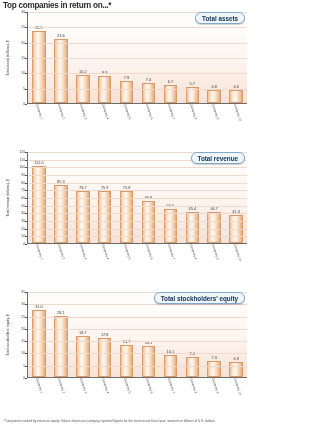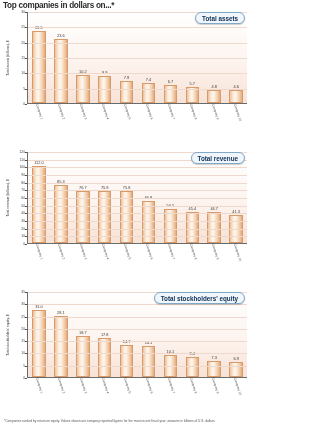--- a/index.html
+++ b/index.html
@@ -94,21 +94,21 @@
   .footnote{
     position:absolute;left:4px;top:419px;width:240px;
     font-size:3.2px;line-height:1.32;color:#555;
   }
 </style>
 </head>
 <body>
 
 <div class="page">
 
-  <div class="doc-title">Top companies in dollars on...*</div>
+  <div class="doc-title">Top companies in return on...*</div>
 
   <div class="panel" id="panel0" style="top:12px;height:92px;">
     <div class="panel-inner">
       <div class="ylabel">
         <span>Total assets (billions), $</span>
       </div>
       <div class="yticks" style="left: 10px; height: 92px;">
           <div class="t" style="top: 92px;">0</div>
           <div class="t" style="top: 76.6667px;">5</div>
           <div class="t" style="top: 61.3333px;">10</div>

